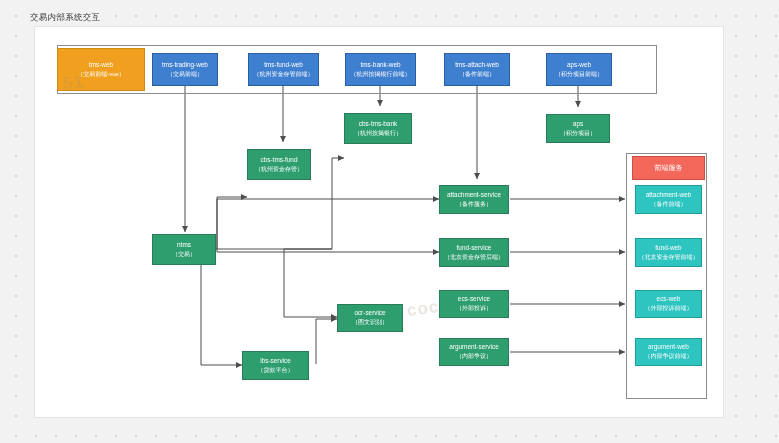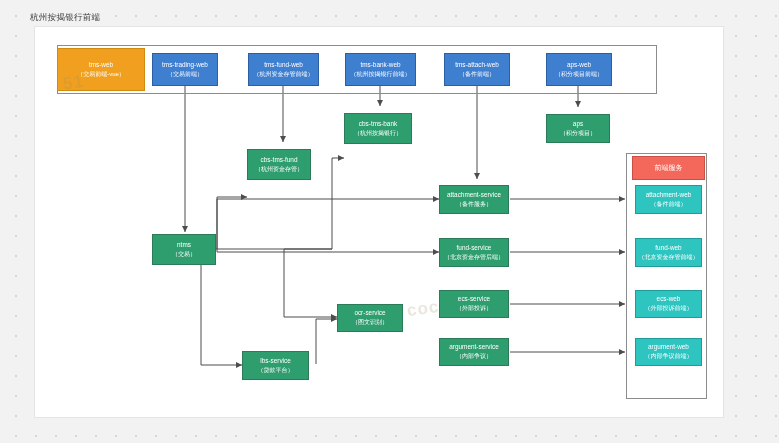--- a/index.html
+++ b/index.html
@@ -93,21 +93,21 @@
     transform: rotate(-8deg);
     pointer-events: none;
     user-select: none;
   }
 </style>
 </head>
 <body>
 
 <div id="page">
 
-  <div class="title-bar">杭州按揭银行前端</div>
+  <div class="title-bar">交易内部系统交互</div>
 
   <div class="canvas">
 
     <svg class="wires" viewBox="0 0 688 390" width="688" height="390">
       <defs>
         <marker id="ah" markerWidth="7" markerHeight="7" refX="6" refY="3" orient="auto">
           <path d="M0,0 L6,3 L0,6 z" fill="#4d4d4d"></path>
         </marker>
       </defs>
       <g stroke="#4d4d4d" stroke-width="1" fill="none" marker-end="url(#ah)">

